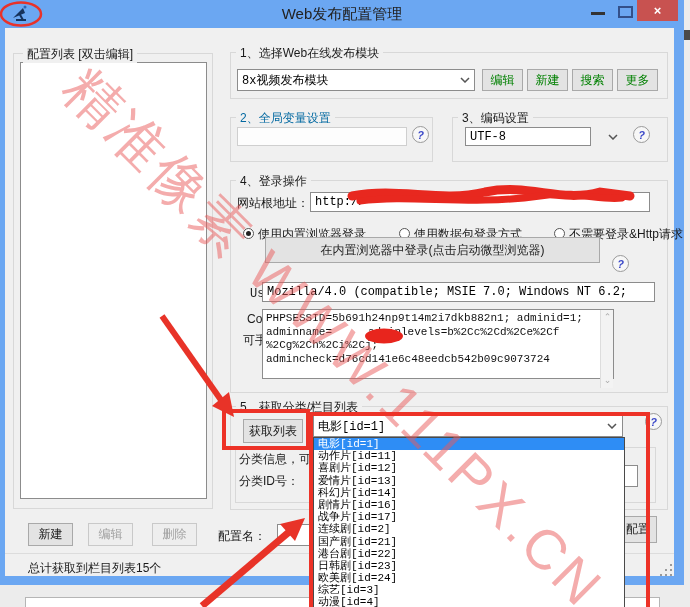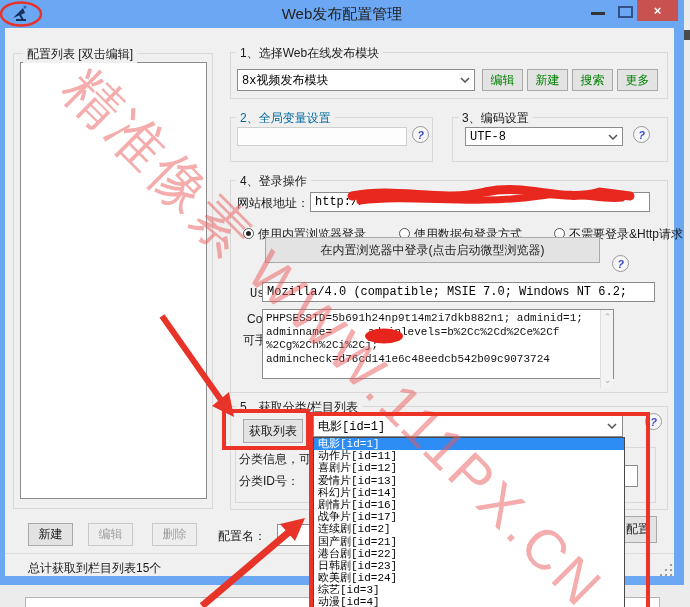--- a/index.html
+++ b/index.html
@@ -117,21 +117,21 @@
   <div class="btn green" style="left:572px;top:69px;width:41px;height:22px;">搜索</div>
   <div class="btn green" style="left:617px;top:69px;width:41px;height:22px;">更多</div>
 
   <div class="grp" style="left:230px;top:117px;width:203px;height:45px;"></div>
   <div class="grp-label dim" style="left:236px;top:110px;">2、全局变量设置</div>
   <div class="input dis" style="left:237px;top:127px;width:170px;height:19px;"></div>
   <div class="help" style="left:412px;top:126px;">?</div>
 
   <div class="grp" style="left:452px;top:117px;width:216px;height:45px;"></div>
   <div class="grp-label" style="left:458px;top:110px;">3、编码设置</div>
-  <div class="combo mono" style="left:465px;top:127px;width:158px;height:19px;">
+  <div class="combo mono" style="left:465px;top:127px;width:126px;height:19px;">
     <span>UTF-8</span>
   </div>
   <div class="chev" style="left:606px;top:127px;height:19px;">
     <svg width="10" height="6">
         <polyline points="1,1 5,5 9,1" stroke="#555" fill="none" stroke-width="1.5"></polyline>
       </svg>
   </div>
   <div class="help" style="left:633px;top:126px;">?</div>
 
   <div class="grp" style="left:230px;top:180px;width:438px;height:213px;"></div>

